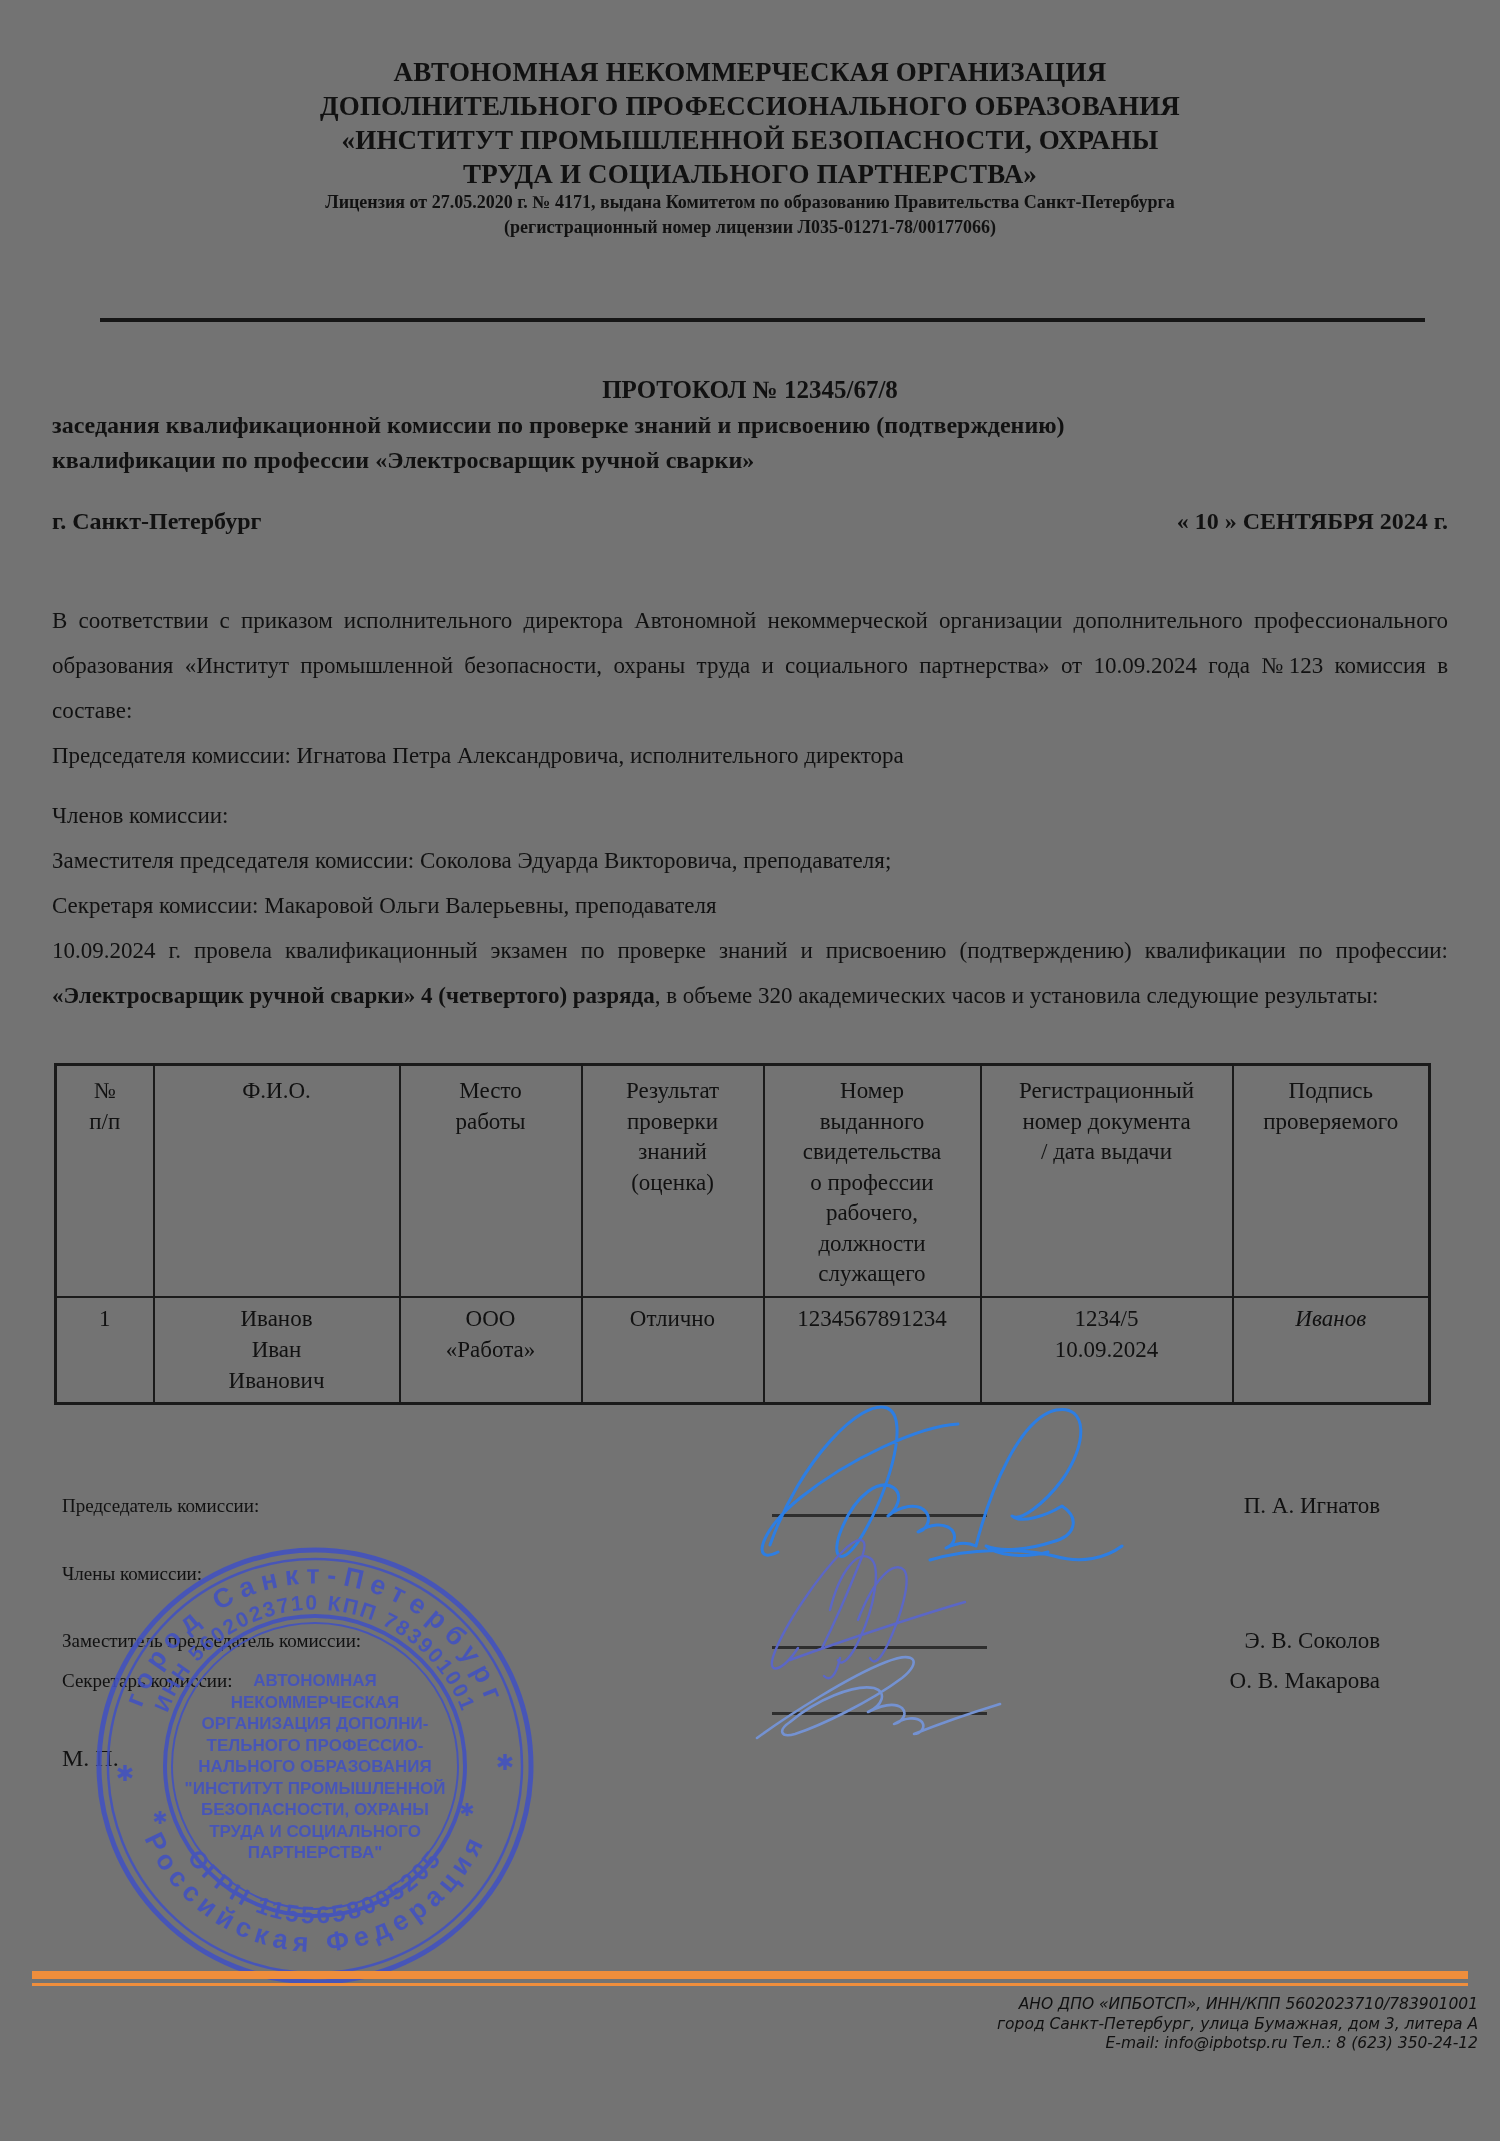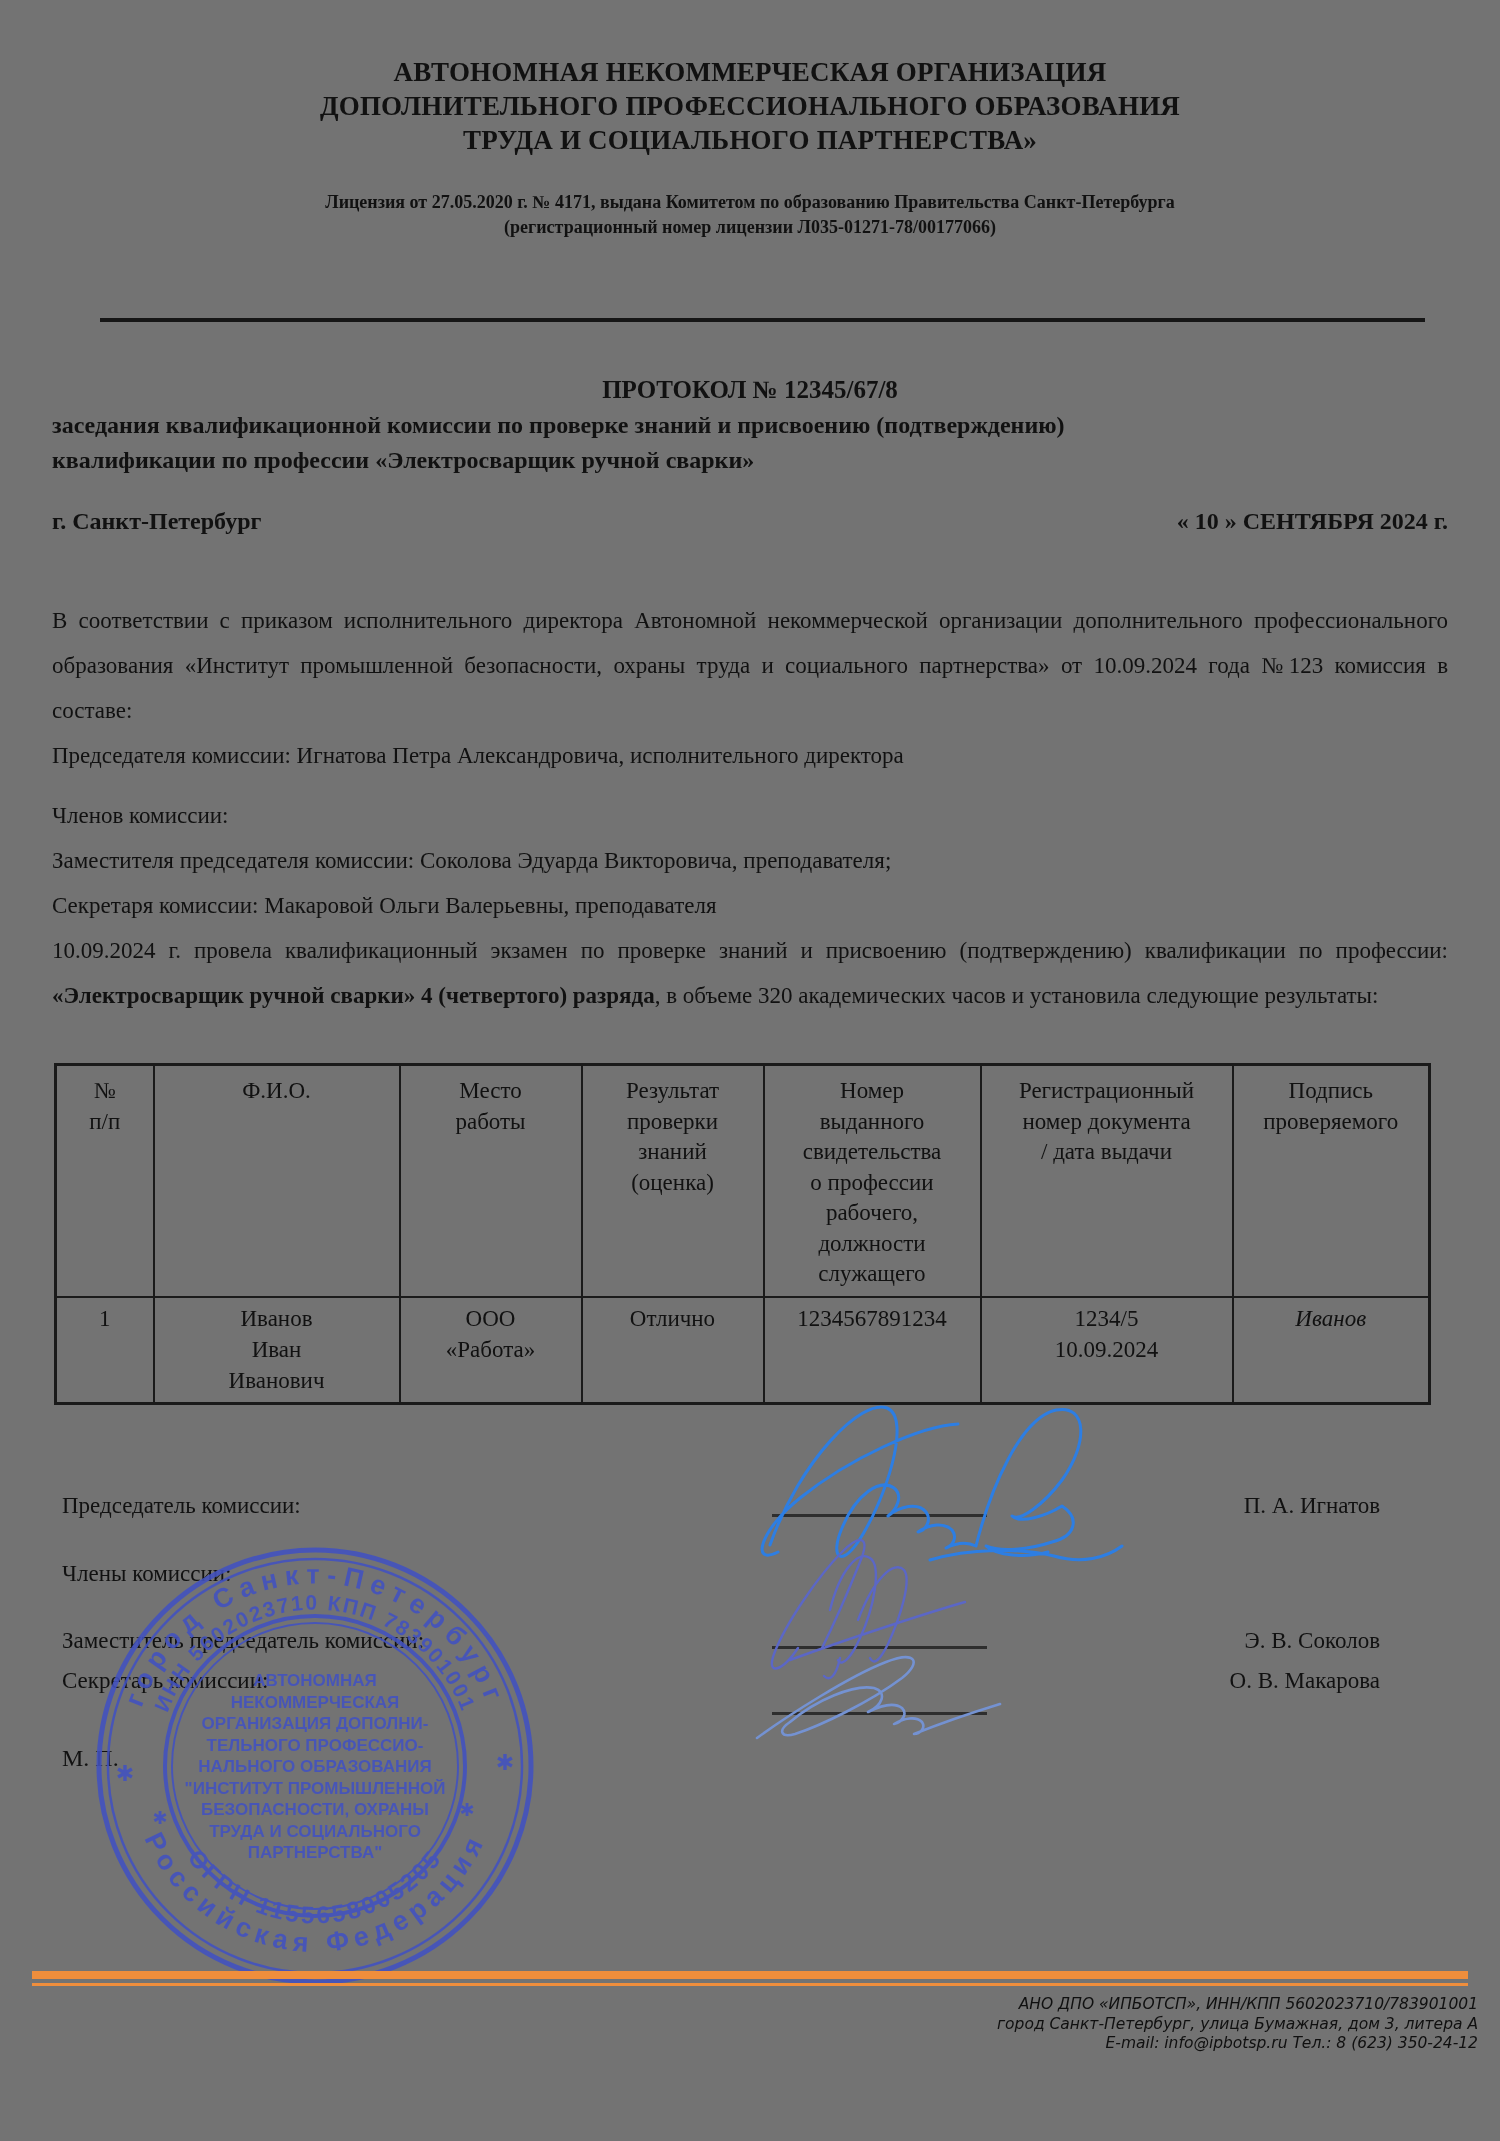--- a/index.html
+++ b/index.html
@@ -28,21 +28,21 @@
   table.results{position:absolute;top:1063px;left:54px;width:1374px;border-collapse:collapse;
                 table-layout:fixed;font-size:23px;}
   table.results th,table.results td{border:2px solid #1a1a1a;vertical-align:top;
                 white-space:pre-line;padding:8px 4px 6px 4px;}
   table.results th{font-weight:normal;text-align:center;line-height:30.5px;padding-top:10px;}
   table.results td{line-height:31px;padding-top:5px;text-align:center;}
   table.results{border:3px solid #1a1a1a;}
   td.fio{text-align:left;padding-left:16px;}
   td.sig-cell{font-style:italic;}
   
-  .sig-label{left:62px;font-size:23px;line-height:32px;}
+  .sig-label{left:62px;font-size:19px;line-height:32px;}
   .sig-name{left:1050px;width:330px;text-align:right;font-size:23px;line-height:32px;}
   .sig-line{left:772px;width:215px;height:3px;background:#2e2e2e;}
   .mp{top:1745px;left:62px;font-size:24px;}
   .l1{top:1490px;} .l2{top:1558px;} .l3{top:1625px;} .l4{top:1665px;}
   .ln1{top:1514px;} .ln2{top:1646px;} .ln3{top:1712px;}
   
   .sig-svg{top:1370px;left:690px;pointer-events:none;}
   .stamp-svg{top:1536px;left:85px;opacity:.88;pointer-events:none;}
   .stamp-text{font-family:"Liberation Sans","DejaVu Sans",sans-serif;font-weight:bold;}
   
@@ -53,20 +53,21 @@
                font-size:15.5px;line-height:19.5px;color:#101010;font-style:italic;}
 </style>
 </head>
 <body>
 
 <div class="page">
 
   <div class="abs org-name">
     <div>АВТОНОМНАЯ НЕКОММЕРЧЕСКАЯ ОРГАНИЗАЦИЯ</div>
     <div>ДОПОЛНИТЕЛЬНОГО ПРОФЕССИОНАЛЬНОГО ОБРАЗОВАНИЯ</div>
+    <div>«ИНСТИТУТ ПРОМЫШЛЕННОЙ БЕЗОПАСНОСТИ, ОХРАНЫ</div>
     <div>ТРУДА И СОЦИАЛЬНОГО ПАРТНЕРСТВА»</div>
   </div>
   <div class="abs license">
     <div>Лицензия от 27.05.2020 г. № 4171, выдана Комитетом по образованию Правительства Санкт-Петербурга</div>
     <div>(регистрационный номер лицензии Л035-01271-78/00177066)</div>
   </div>
   <div class="abs rule"></div>
 
   <div class="abs protocol-no">ПРОТОКОЛ № 12345/67/8</div>
   <div class="abs subtitle">

